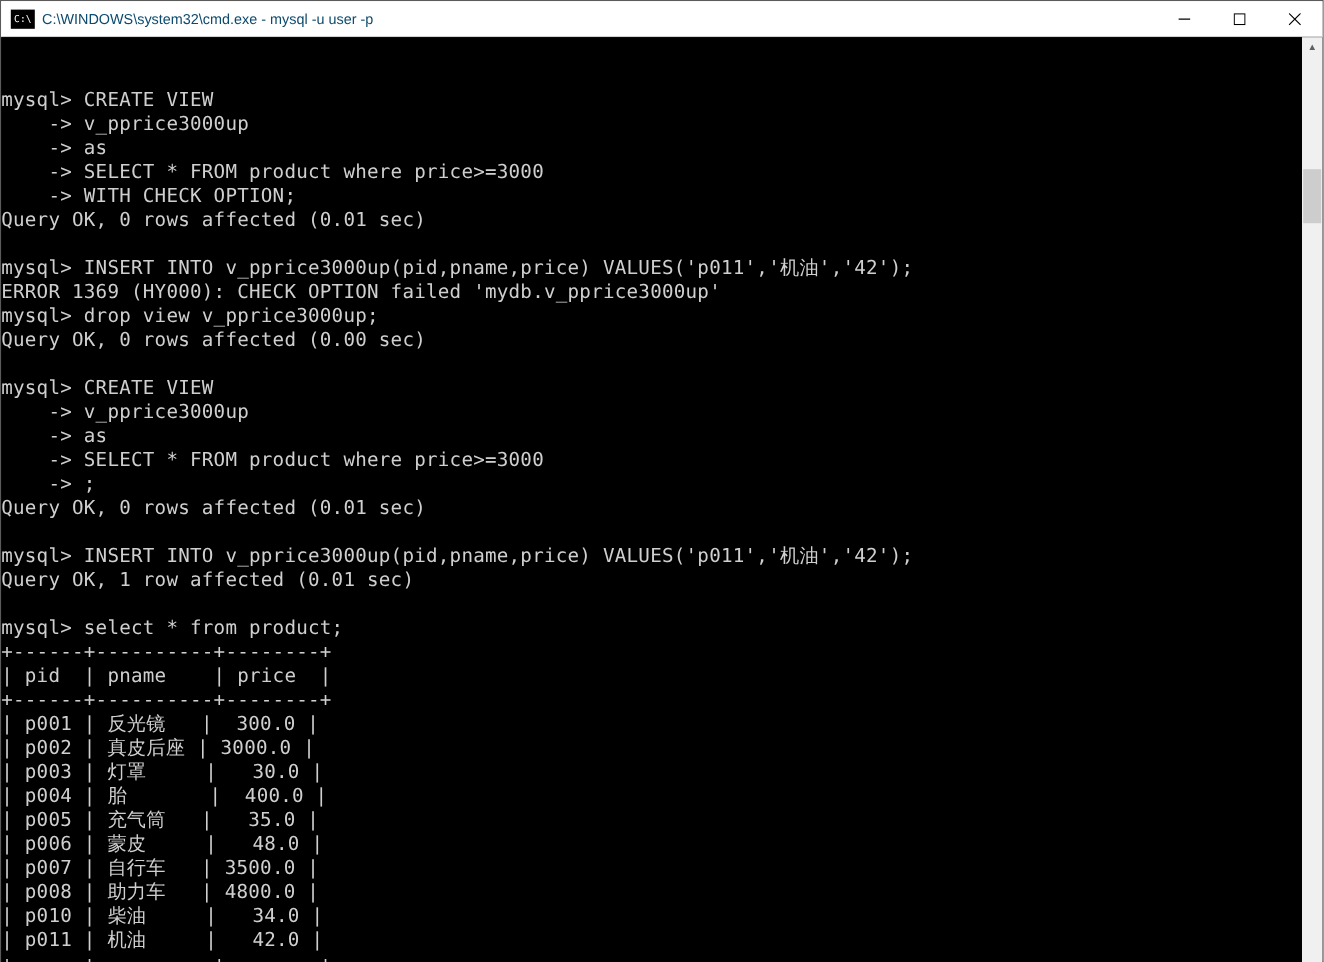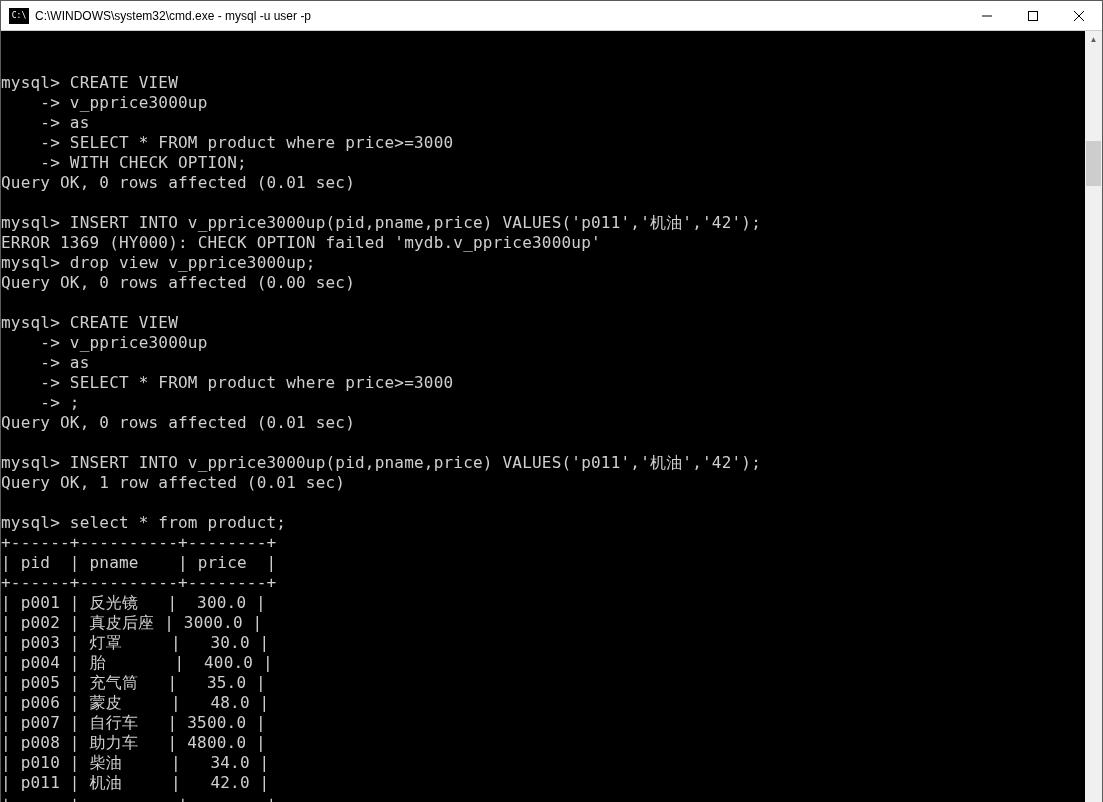--- a/index.html
+++ b/index.html
@@ -1,20 +1,20 @@
 <!DOCTYPE html>
 <html><head>
 <meta charset="utf-8">
 <style>
   * { margin: 0; padding: 0; box-sizing: border-box; }
   html, body { width: 1103px; height: 802px; overflow: hidden; font-family: "Segoe UI", Tahoma, sans-serif; background: #fff; }
   .window { width: 1103px; height: 802px; border: 1px solid #5a5a5a; display: flex; flex-direction: column; background: #fff; }
   .titlebar { height: 30px; background: #fff; display: flex; align-items: center; border-bottom: 1px solid #d0d0d0; }
   .titlebar .icon-box { width: 20px; height: 16px; margin: 0 6px 0 8px; background: #000; display: flex; align-items: center; justify-content: center; font-size: 8px; color: #fff; font-family: monospace; }
-  .titlebar .title { flex: 1; font-size: 12px; color: #000000; }
+  .titlebar .title { flex: 1; font-size: 12px; color: #0c4a6e; }
   .titlebar .ctrl { width: 46px; height: 30px; display: flex; align-items: center; justify-content: center; font-size: 12px; color: #000; }
   .titlebar .ctrl svg { width: 10px; height: 10px; }
   .client { flex: 1; display: flex; background: #000; }
   .terminal { flex: 1; background: #000; color: #cfcfcf; font-family: "NSimSun", "SimSun", "Consolas", monospace; font-size: 16px; line-height: 20px; white-space: pre; padding: 2px 0 0 0; letter-spacing: 0.2px; position: relative; }
   .scrollbar { width: 17px; background: #f0f0f0; position: relative; }
   .scroll-arrow { width: 17px; height: 17px; display: flex; align-items: center; justify-content: center; color: #606060; font-size: 8px; }
   .scroll-thumb { position: absolute; left: 1px; right: 1px; top: 110px; height: 45px; background: #cdcdcd; }
   .line { height: 20px; }
 </style>
 </head>

